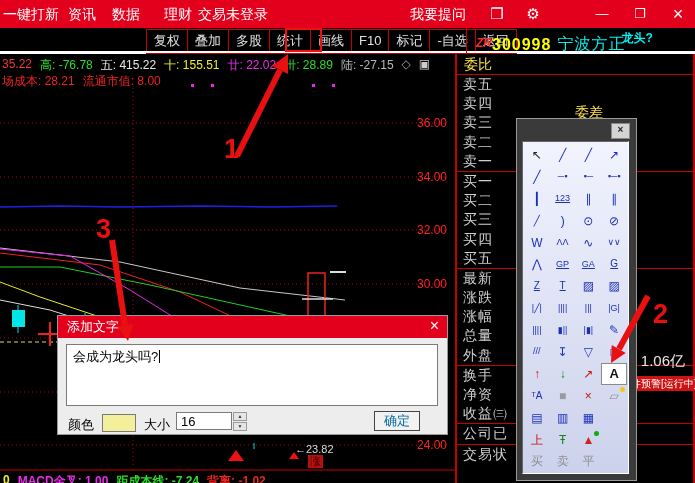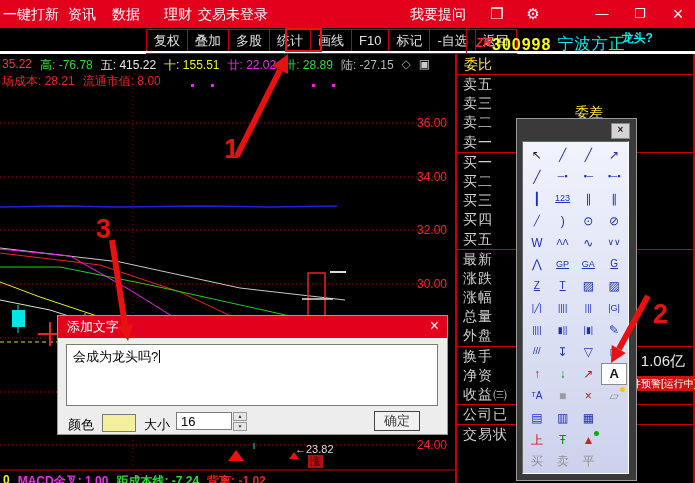--- a/index.html
+++ b/index.html
@@ -64,21 +64,21 @@
             font-size:13px;color:#000;padding:3px 6px;box-sizing:border-box;}
   .caret{display:inline-block;width:1px;height:13px;background:#000;vertical-align:-2px;margin-left:1px;}
   .dlg-label{position:absolute;top:100px;font-size:13px;color:#000;}
   .dlg-swatch{position:absolute;left:44px;top:98px;width:32px;height:16px;border:1px solid #7a7a7a;}
   .dlg-size{position:absolute;left:118px;top:96px;width:56px;height:18px;background:#fff;border:1px solid #7a7a7a;
             font-size:13px;color:#000;line-height:18px;padding-left:4px;box-sizing:border-box;}
   .dlg-spin{position:absolute;left:175px;top:96px;width:14px;height:20px;}
   .spin-b{position:absolute;left:0;width:14px;height:9px;background:#e6e6e6;border:1px solid #999;
           box-sizing:border-box;font-size:5px;line-height:7px;text-align:center;color:#333;}
   .dlg-ok{position:absolute;left:316px;top:95px;width:46px;height:20px;background:#f2f2f2;border:1px solid #444;
-          font-size:13px;color:#404040;line-height:18px;text-align:center;box-sizing:border-box;}
+          font-size:13px;color:#0369a1;line-height:18px;text-align:center;box-sizing:border-box;}
   
   .anno{position:absolute;left:0;top:0;width:695px;height:483px;z-index:50;pointer-events:none;}
 </style>
 </head>
 <body>
 
 <div class="stage">
 
   <div class="titlebar">
     <div id="menu-holder">
@@ -199,20 +199,21 @@
       </div>
   </div>
 
   <div class="sidebar">
     <div class="sb-header">
       <span class="sb-h1">委比</span>
       <span class="sb-h2">委差</span>
     </div>
     <div id="sb-rows">
         <div class="sb-row">卖五</div>
+        <div class="sb-row">卖四</div>
         <div class="sb-row">卖三</div>
         <div class="sb-row">卖二</div>
         <div class="sb-row">卖一</div>
         <div class="sb-div"></div>
         <div class="sb-row">买一</div>
         <div class="sb-row">买二</div>
         <div class="sb-row">买三</div>
         <div class="sb-row">买四</div>
         <div class="sb-row">买五</div>
         <div class="sb-div"></div>

